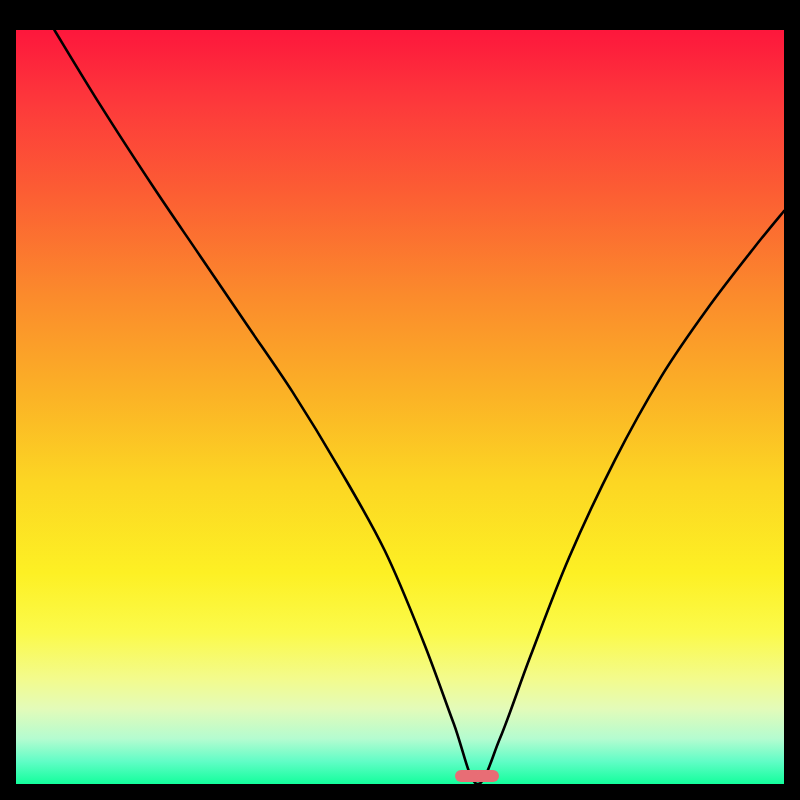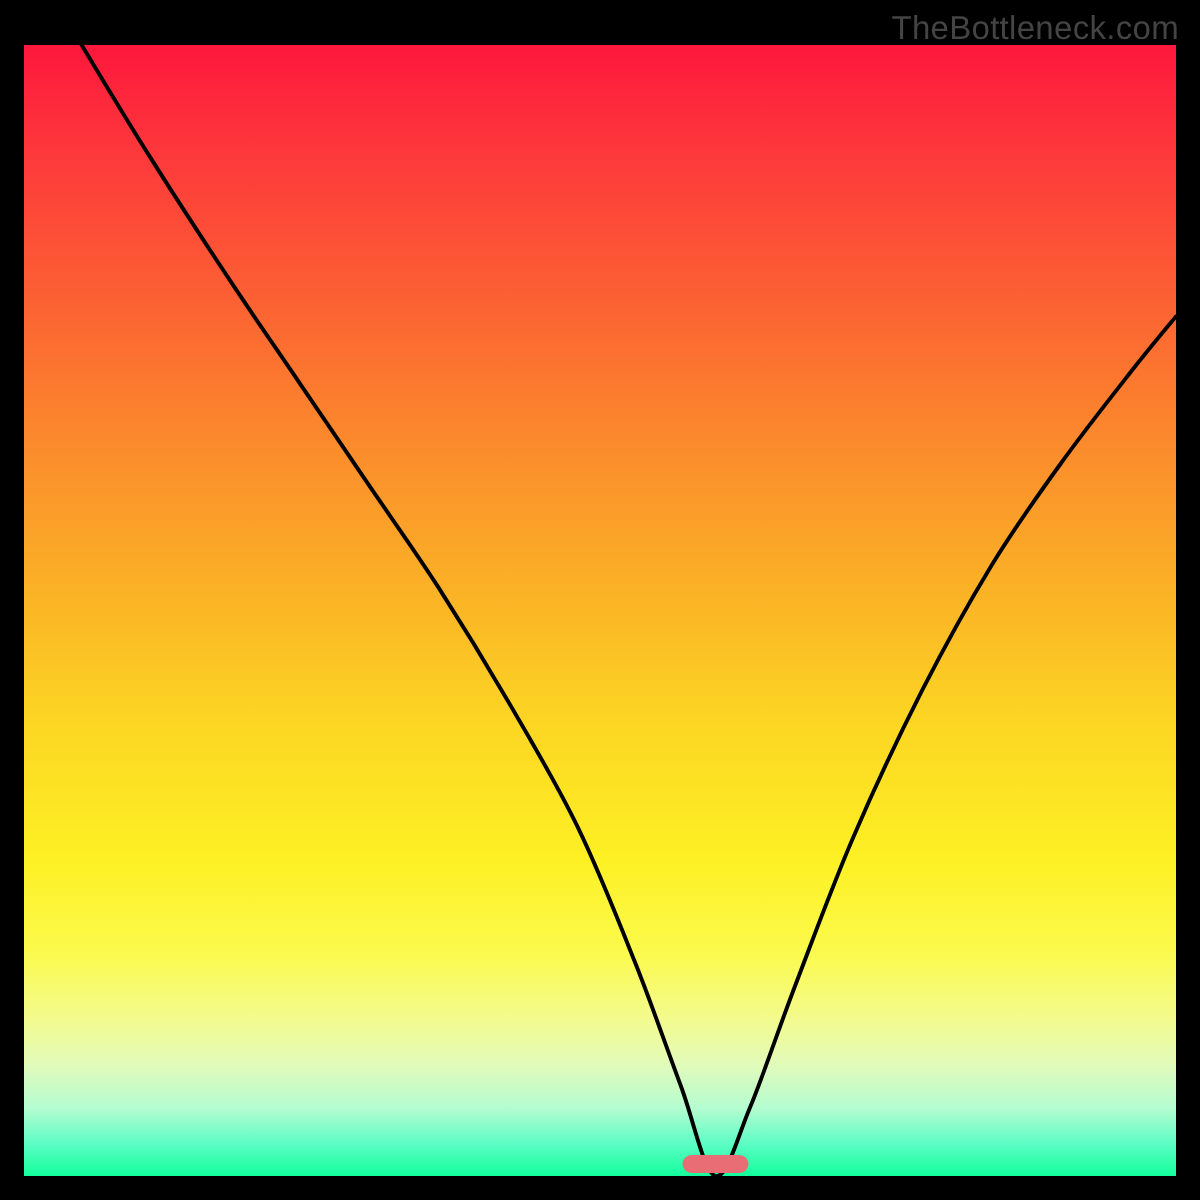--- a/index.html
+++ b/index.html
@@ -70,21 +70,20 @@
     inset: 0;
     width: 100%;
     height: 100%;
     z-index: 4;
   }
 </style>
 </head>
 <body>
 
 <div class="frame">
-  <div class="watermark">TheBottleneck.com</div>
 
   <div class="plot">
     <div class="gradient"></div>
 
     <svg class="curve" viewBox="0 0 768 754" preserveAspectRatio="none">
       <path fill="none" stroke="#000" stroke-width="2.6" stroke-linecap="round" stroke-linejoin="round" d="M 38.4 0.0 C 46.1 12.6, 67.8 49.0, 84.5 75.4 C 101.1 101.8, 121.6 133.2, 138.2 158.3 C 154.9 183.5, 169.0 203.6, 184.3 226.2 C 199.7 248.8, 215.0 271.4, 230.4 294.1 C 245.8 316.7, 261.1 338.0, 276.5 361.9 C 291.8 385.8, 307.2 410.9, 322.6 437.3 C 337.9 463.7, 354.6 491.4, 368.6 520.3 C 382.7 549.2, 395.5 581.8, 407.0 610.7 C 418.6 639.6, 428.8 669.8, 437.8 693.7 C 446.7 717.6, 453.1 751.5, 460.8 754.0 C 468.5 756.5, 474.9 730.1, 483.8 708.8 C 492.8 687.4, 503.0 656.0, 514.6 625.8 C 526.1 595.7, 538.9 560.5, 553.0 527.8 C 567.0 495.1, 583.7 459.9, 599.0 429.8 C 614.4 399.6, 629.8 372.0, 645.1 346.8 C 660.5 321.7, 675.8 300.3, 691.2 279.0 C 706.6 257.6, 724.5 235.0, 737.3 218.7 C 750.1 202.3, 762.9 187.2, 768.0 181.0"></path>
     </svg>
 
     <div class="marker" style="left: 438.8px; background: rgb(232, 109, 117);"></div>
   </div>

